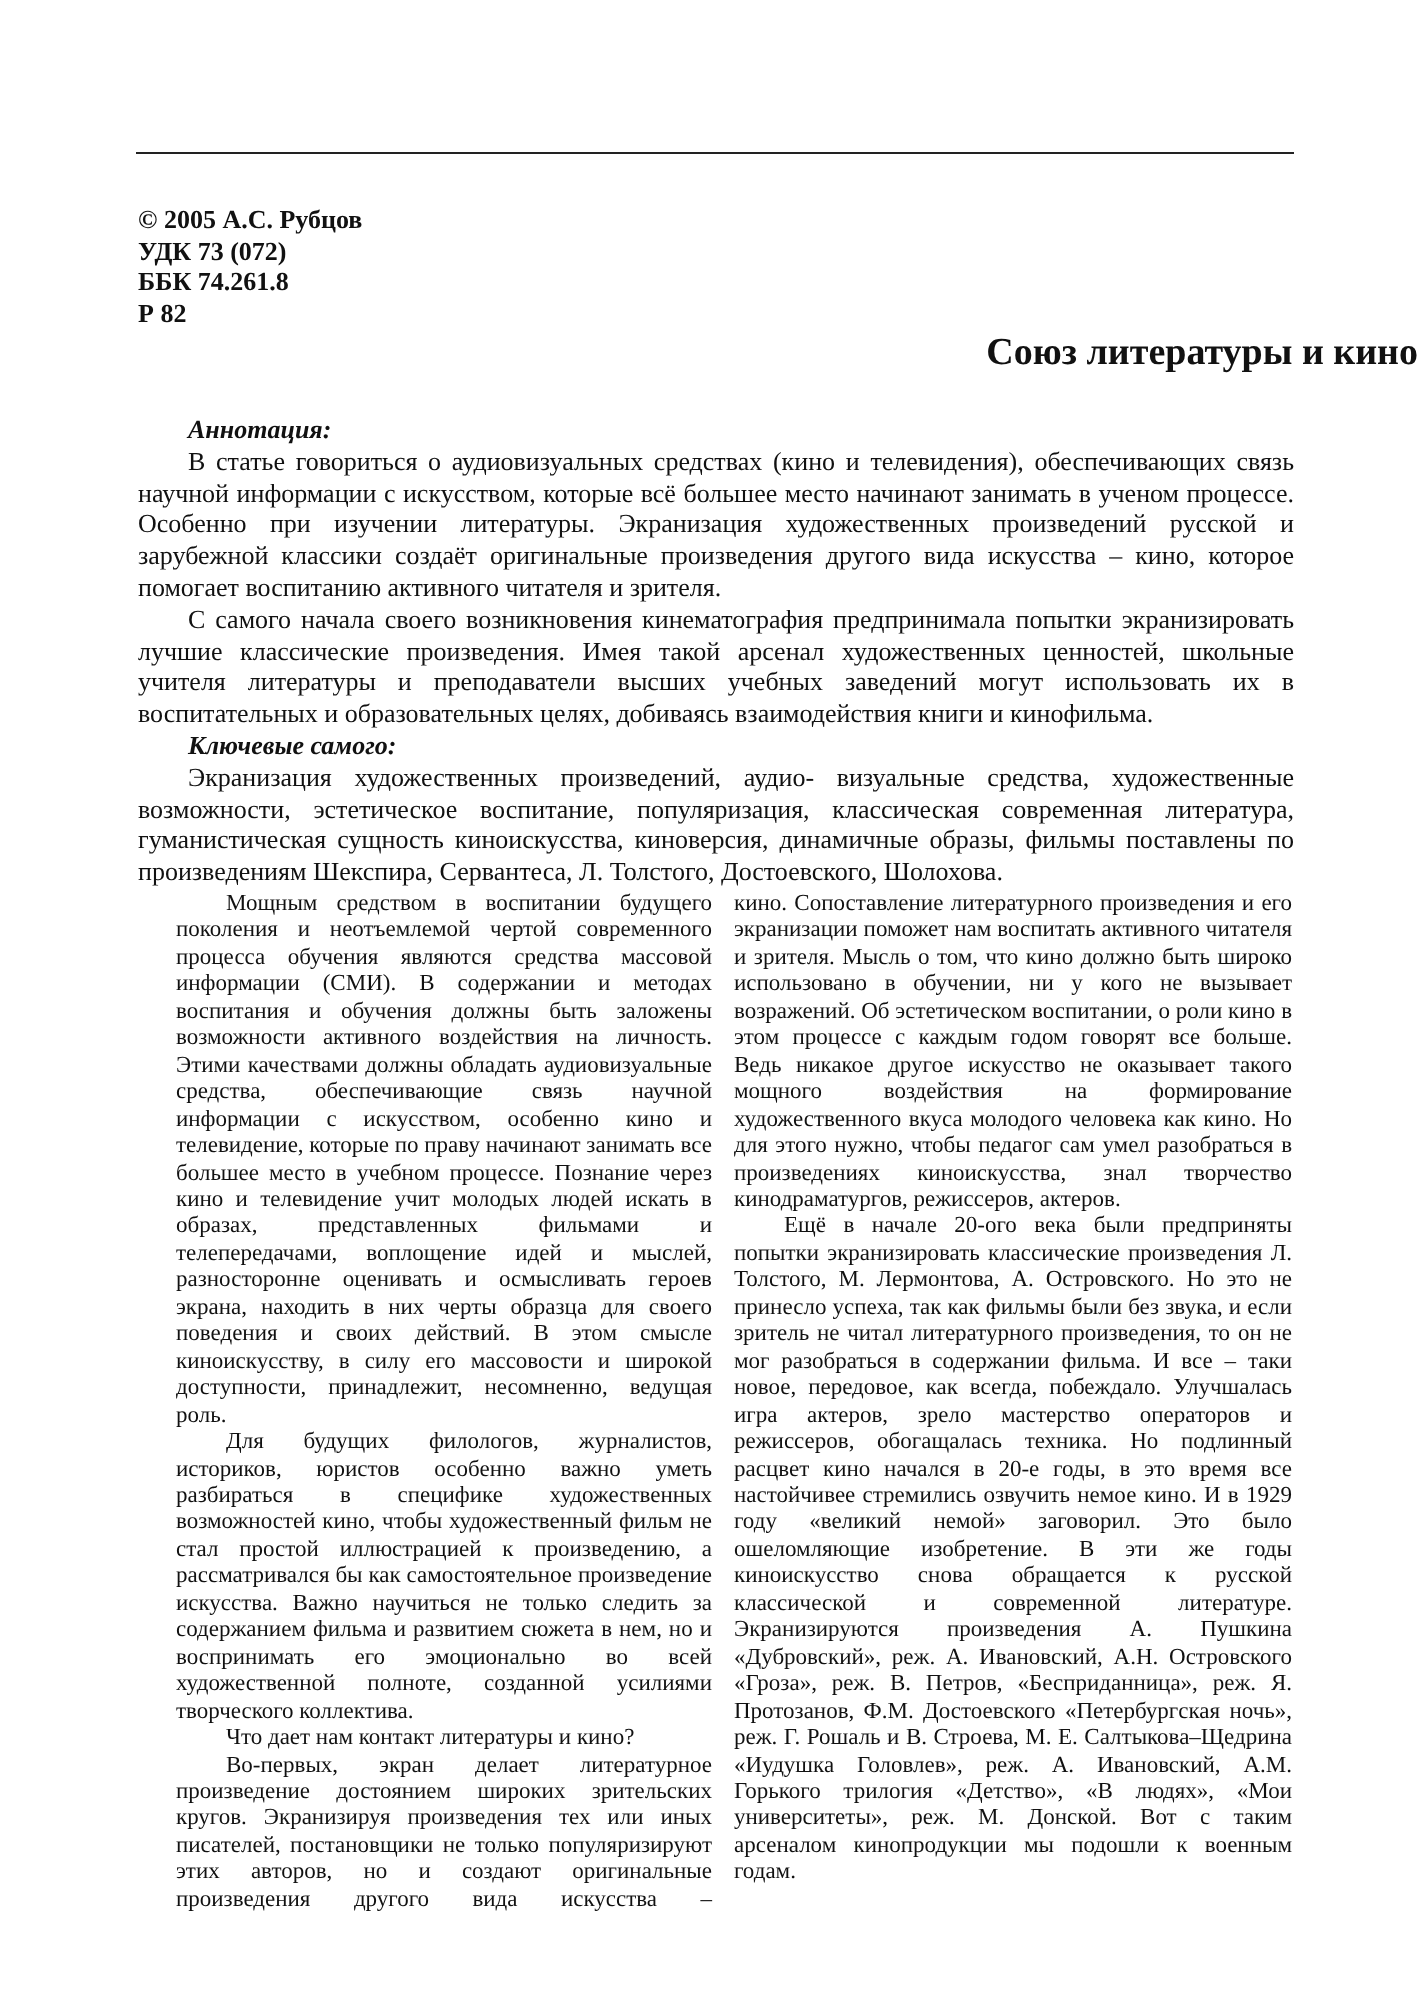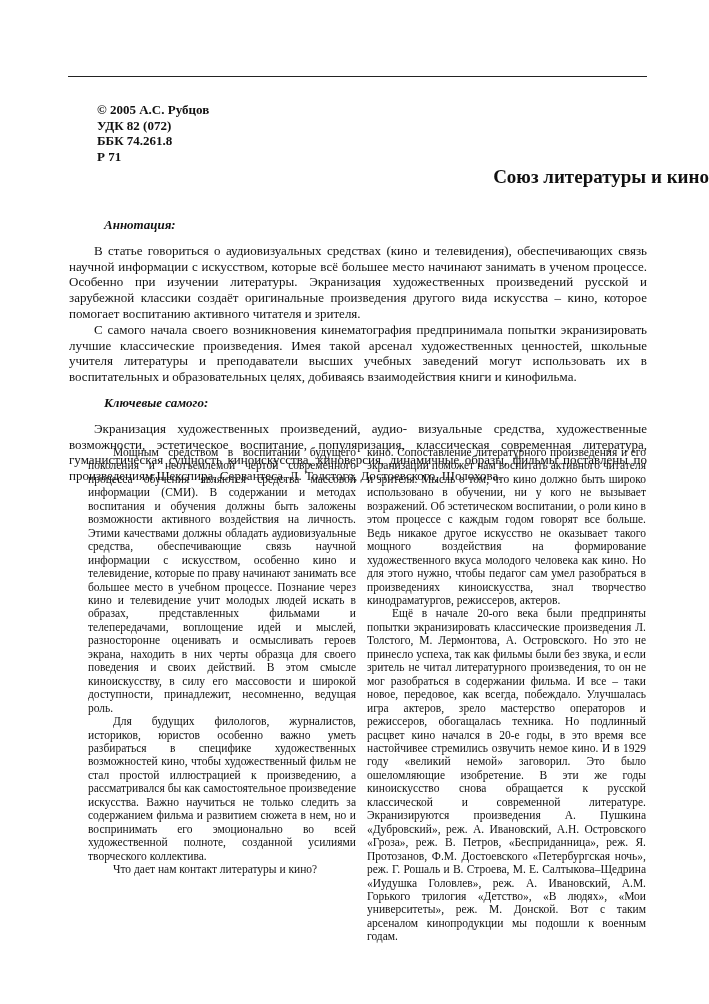--- a/index.html
+++ b/index.html
@@ -1,53 +1,54 @@
 <!DOCTYPE html>
 <html><head>
 <meta charset="utf-8">
 <style>
   html, body { margin:0; padding:0; background:#ffffff; }
   body { width:709px; height:1004px; position:relative; overflow:hidden; color:#111; font-family:"Liberation Serif", serif; }
   .rule { position:absolute; left:68px; top:76px; width:579px; height:0; border-top:1.5px solid #222; }
   .meta { position:absolute; left:69px; top:102px; font-weight:bold; font-size:13px; line-height:15.5px; }
-  .meta div { white-space:nowrap;margin-left:28px; }
+  .meta div { white-space:nowrap; }
   .title { position:absolute; left:0; width:709px; top:166px; text-align:right; font-weight:bold; font-size:19px; line-height:22px; }
   .abstract { position:absolute; left:69px; top:207px; width:578px; font-size:13px; line-height:15.8px; text-align:justify; }
   .abstract p { margin:0; text-indent:25px; }
-  .abstract .label { font-weight:bold; font-style:italic; text-indent:25px; margin:10px; }
+  .abstract .label { font-weight:bold; font-style:italic; text-indent:25px; margin:0; }
   .col { position:absolute; top:446px; font-size:11.5px; line-height:13.45px; text-align:justify; }
   .col p { margin:0; text-indent:25px; }
   .col p.noindent { text-indent:0; }
   .col-left { left:88px; width:268px; }
   .col-right { left:367px; width:279px; }
 </style>
 </head>
 <body>
 
 <div class="rule"></div>
 
 <div class="meta">
   <div>© 2005 А.С. Рубцов</div>
-  <div>УДК 82 (072)</div>
+  <div>УДК 73 (072)</div>
   <div>ББК 74.261.8</div>
-  <div>Р 71</div>
+  <div>Р 82</div>
 </div>
 
 <div class="title">Союз литературы и кино</div>
 
 <div class="abstract">
   <p class="label">Аннотация:</p>
   <p>В статье говориться о аудиовизуальных средствах (кино и телевидения), обеспечивающих связь научной информации с искусством, которые всё большее место начинают занимать в ученом процессе. Особенно при изучении литературы. Экранизация художественных произведений русской и зарубежной классики создаёт оригинальные произведения другого вида искусства – кино, которое помогает воспитанию активного читателя и зрителя.</p>
   <p>С самого начала своего возникновения кинематография предпринимала попытки экранизировать лучшие классические произведения. Имея такой арсенал художественных ценностей, школьные учителя литературы и преподаватели высших учебных заведений могут использовать их в воспитательных и образовательных целях, добиваясь взаимодействия книги и кинофильма.</p>
   <p class="label">Ключевые самого:</p>
   <p>Экранизация художественных произведений, аудио- визуальные средства, художественные возможности, эстетическое воспитание, популяризация, классическая современная литература, гуманистическая сущность киноискусства, киноверсия, динамичные образы, фильмы поставлены  по произведениям Шекспира, Сервантеса, Л. Толстого, Достоевского, Шолохова.</p>
 </div>
 
 <div class="col col-left">
   <p>Мощным средством в воспитании будущего поколения и неотъемлемой чертой современного процесса обучения являются средства массовой информации (СМИ). В содержании и методах воспитания и обучения должны быть заложены возможности активного воздействия на личность. Этими качествами должны обладать аудиовизуальные средства, обеспечивающие связь научной информации с искусством, особенно кино и телевидение, которые по праву начинают занимать все большее место в учебном процессе. Познание через кино и телевидение учит молодых людей искать в образах, представленных фильмами и телепередачами, воплощение идей и мыслей, разносторонне оценивать и осмысливать героев экрана, находить в них черты образца для своего поведения и своих действий. В этом смысле киноискусству, в силу его массовости и широкой доступности, принадлежит, несомненно, ведущая роль.</p>
   <p>Для будущих филологов, журналистов, историков, юристов особенно важно уметь разбираться в специфике художественных возможностей кино, чтобы художественный фильм не стал простой иллюстрацией к произведению, а рассматривался бы как самостоятельное произведение искусства. Важно научиться не только следить за содержанием фильма и развитием сюжета в нем, но и воспринимать его эмоционально во всей художественной полноте, созданной усилиями творческого коллектива.</p>
   <p>Что дает нам контакт литературы и кино?</p>
+  <p style="text-align-last:justify;">Во-первых, экран делает литературное произведение достоянием широких зрительских кругов. Экранизируя произведения тех или иных писателей, постановщики не только популяризируют этих авторов, но и создают оригинальные произведения другого вида искусства –</p>
 </div>
 
 <div class="col col-right">
   <p class="noindent">кино. Сопоставление литературного произведения и его экранизации поможет нам воспитать активного читателя и зрителя. Мысль о том, что кино должно быть широко использовано в обучении, ни у кого не вызывает возражений. Об эстетическом воспитании, о роли кино в этом процессе с каждым годом говорят все больше. Ведь никакое другое искусство не оказывает такого мощного воздействия на формирование художественного вкуса молодого человека как кино. Но для этого нужно, чтобы педагог сам умел разобраться в произведениях киноискусства, знал творчество кинодраматургов, режиссеров, актеров.</p>
   <p>Ещё в начале 20-ого века были предприняты попытки экранизировать классические произведения Л. Толстого, М. Лермонтова, А. Островского. Но это не принесло успеха, так как фильмы были без звука, и если зритель не читал литературного произведения, то он не мог разобраться в содержании фильма. И все – таки новое, передовое, как всегда, побеждало. Улучшалась игра актеров, зрело мастерство операторов и режиссеров, обогащалась техника. Но подлинный расцвет кино начался в 20-е годы, в это время все настойчивее стремились озвучить немое кино. И в 1929 году «великий немой» заговорил. Это было ошеломляющие изобретение. В эти же годы киноискусство снова обращается к русской классической и современной литературе. Экранизируются произведения А. Пушкина «Дубровский», реж. А. Ивановский, А.Н. Островского «Гроза», реж. В. Петров, «Бесприданница», реж. Я. Протозанов, Ф.М. Достоевского «Петербургская ночь», реж. Г. Рошаль и В. Строева, М. Е. Салтыкова–Щедрина «Иудушка Головлев», реж. А. Ивановский, А.М. Горького трилогия «Детство», «В людях», «Мои университеты», реж. М. Донской. Вот с таким арсеналом кинопродукции мы подошли к военным годам.</p>
 </div>
 
 </body></html>

